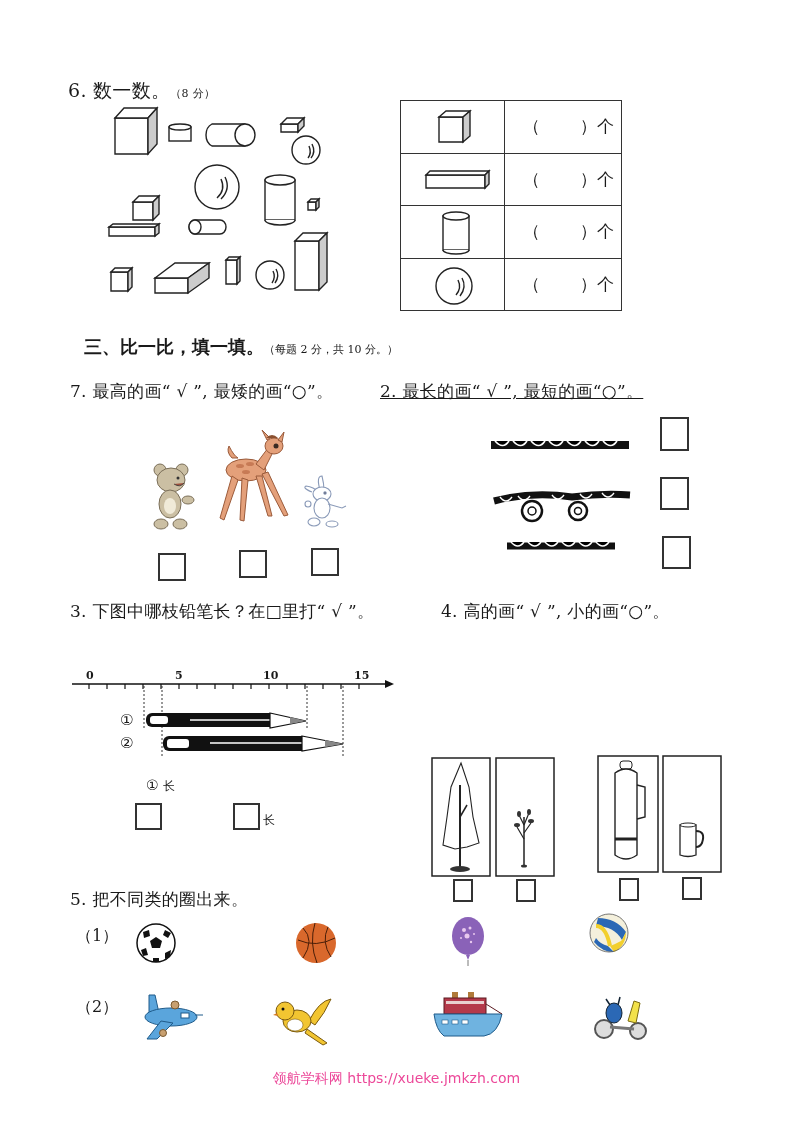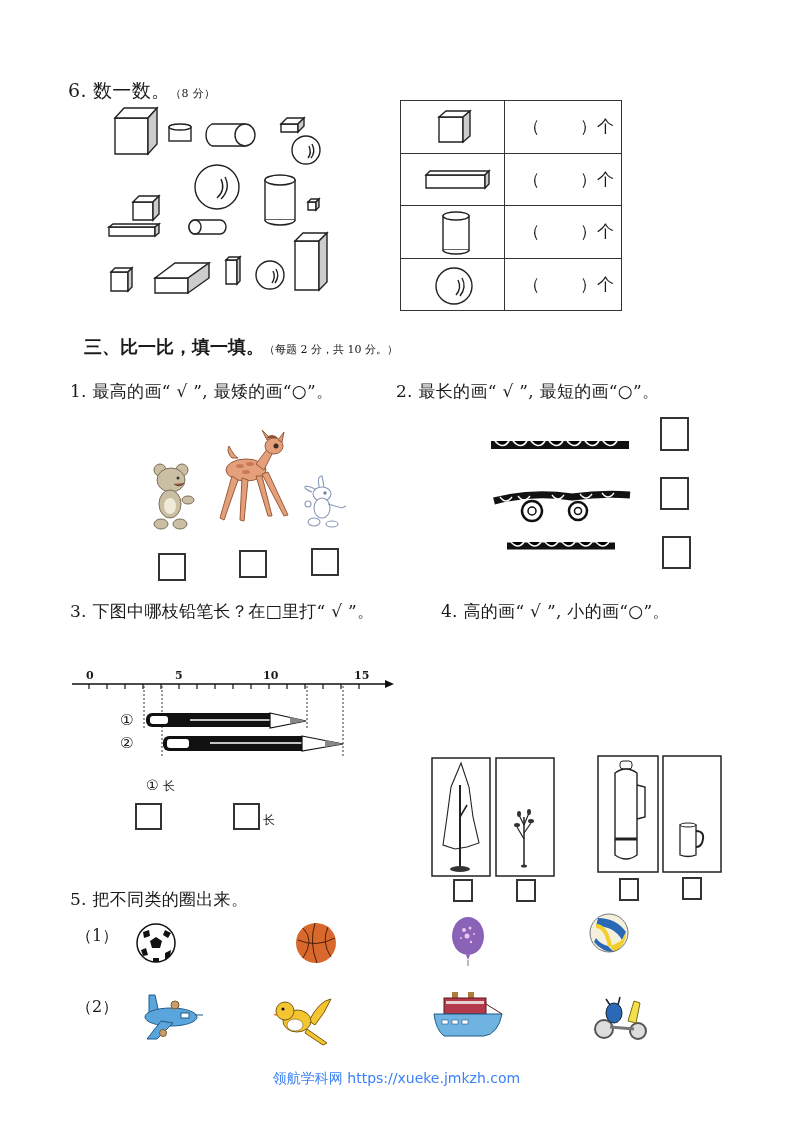--- a/index.html
+++ b/index.html
@@ -11,21 +11,21 @@
   .section-title { font-size: 18px; font-weight: bold; white-space: nowrap; }
   .box { position: absolute; border: 2px solid #333; background: #fff; }
   svg { position: absolute; overflow: visible; }
   .count-table { position: absolute; left: 400px; top: 100px; width: 222px; border-collapse: collapse; }
   .count-table td { border: 1.5px solid #333; height: 52.5px; }
   .count-table td.shape-cell { width: 104px; position: relative; }
   .count-table td.answer-cell { font-size: 17px; padding-left: 18px; white-space: nowrap; }
   .answer-cell .gap { display: inline-block; width: 40px; }
   .ruler-label { position: absolute; font-family: "DejaVu Serif", serif; font-weight: bold; font-size: 11px; }
   .circled { position: absolute; font-size: 15px; font-family: "DejaVu Sans", sans-serif; }
-  .footer { position: absolute; left: 0; width: 793px; top: 1070px; text-align: center; font-family: "DejaVu Sans", sans-serif; font-size: 14px; color: #3b82f6; }
+  .footer { position: absolute; left: 0; width: 793px; top: 1070px; text-align: center; font-family: "DejaVu Sans", sans-serif; font-size: 14px; color: #ec4899; }
   .row-label { position: absolute; font-size: 16px; white-space: nowrap; }
 </style>
 </head>
 <body>
 
 <div class="abs q-text" style="left:68px; top:78px;">
   <span style="font-size:19px;">6. 数一数。</span><span class="q-small">（8 分）</span>
 </div>
 
 <svg width="240" height="200" style="left:100px; top:100px;" viewBox="0 0 240 200" fill="#fff" stroke="#222" stroke-width="1.4">
@@ -166,22 +166,22 @@
     </td>
     <td class="answer-cell"><span>（</span><span class="gap"></span><span>）个</span></td>
   </tr>
 </tbody>
   </table>
 
 <div class="abs" style="left:84px; top:335px; white-space:nowrap;">
   <span class="section-title">三、比一比，填一填。</span><span class="q-small">（每题 2 分，共 10 分。）</span>
 </div>
 
-<div class="abs q-text" style="left:70px; top:380px;">1. 最高的画“ √ ”, 最矮的画“○”。</div>
-<div class="abs q-text" style="left:396px; top:380px;">2. 最长的画“ √ ”, 最短的画“○”。</div>
+<div class="abs q-text" style="left:70px; top:380px;">7. 最高的画“ √ ”, 最矮的画“○”。</div>
+<div class="abs q-text" style="left:380px; top:380px;text-decoration:underline;">2. 最长的画“ √ ”, 最短的画“○”。</div>
 
 <svg width="50" height="70" style="left:148px; top:462px;" viewBox="0 0 50 70">
   <g fill="#cbbfa3" stroke="#7a6e58" stroke-width="1">
     <circle cx="12" cy="8" r="6"></circle>
       <circle cx="34" cy="8" r="6"></circle>
     <ellipse cx="23" cy="18" rx="14" ry="12"></ellipse>
     <ellipse cx="22" cy="42" rx="11" ry="14"></ellipse>
     <ellipse cx="13" cy="62" rx="7" ry="5"></ellipse>
     <ellipse cx="32" cy="62" rx="7" ry="5"></ellipse>
     <ellipse cx="40" cy="38" rx="6" ry="4"></ellipse>

